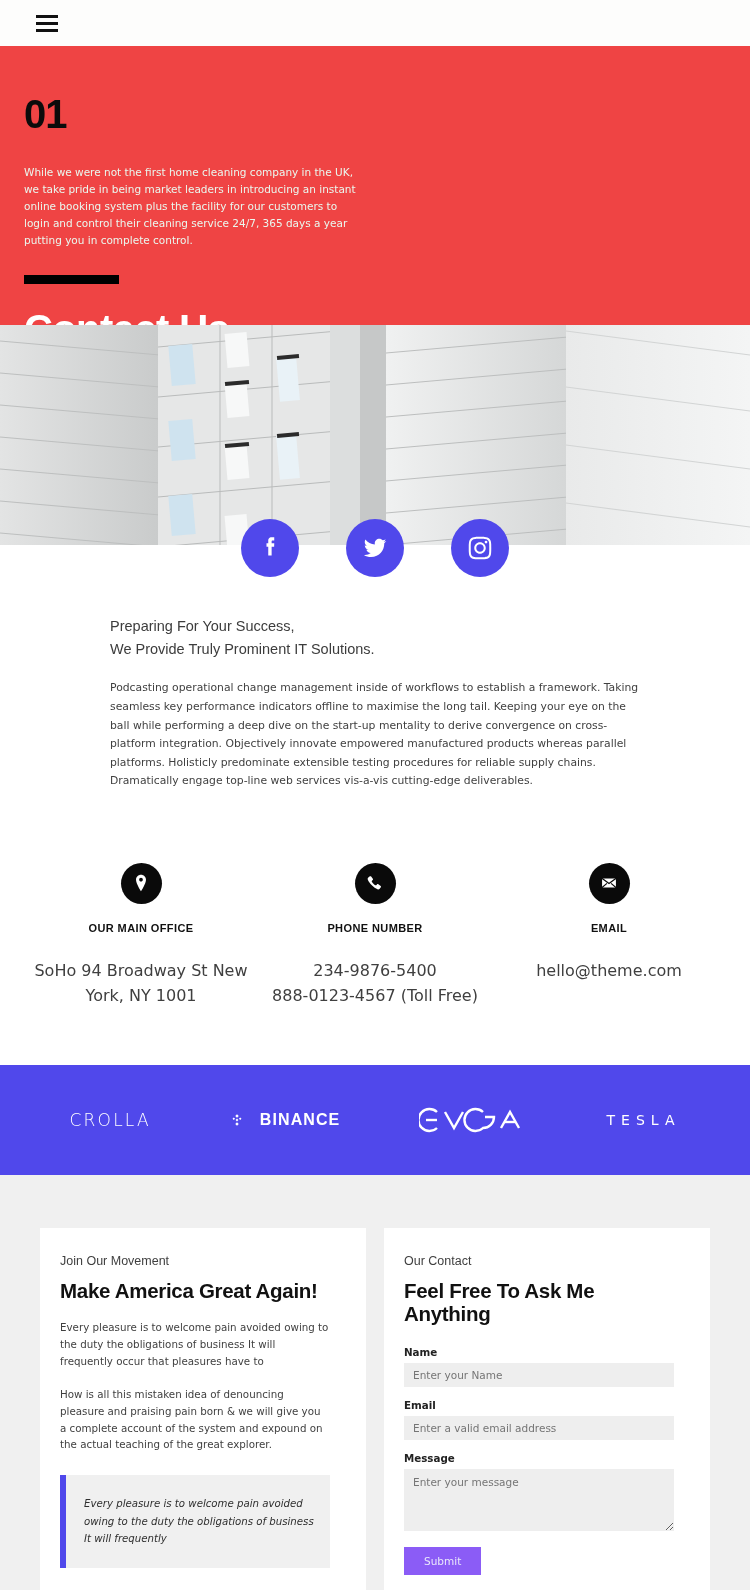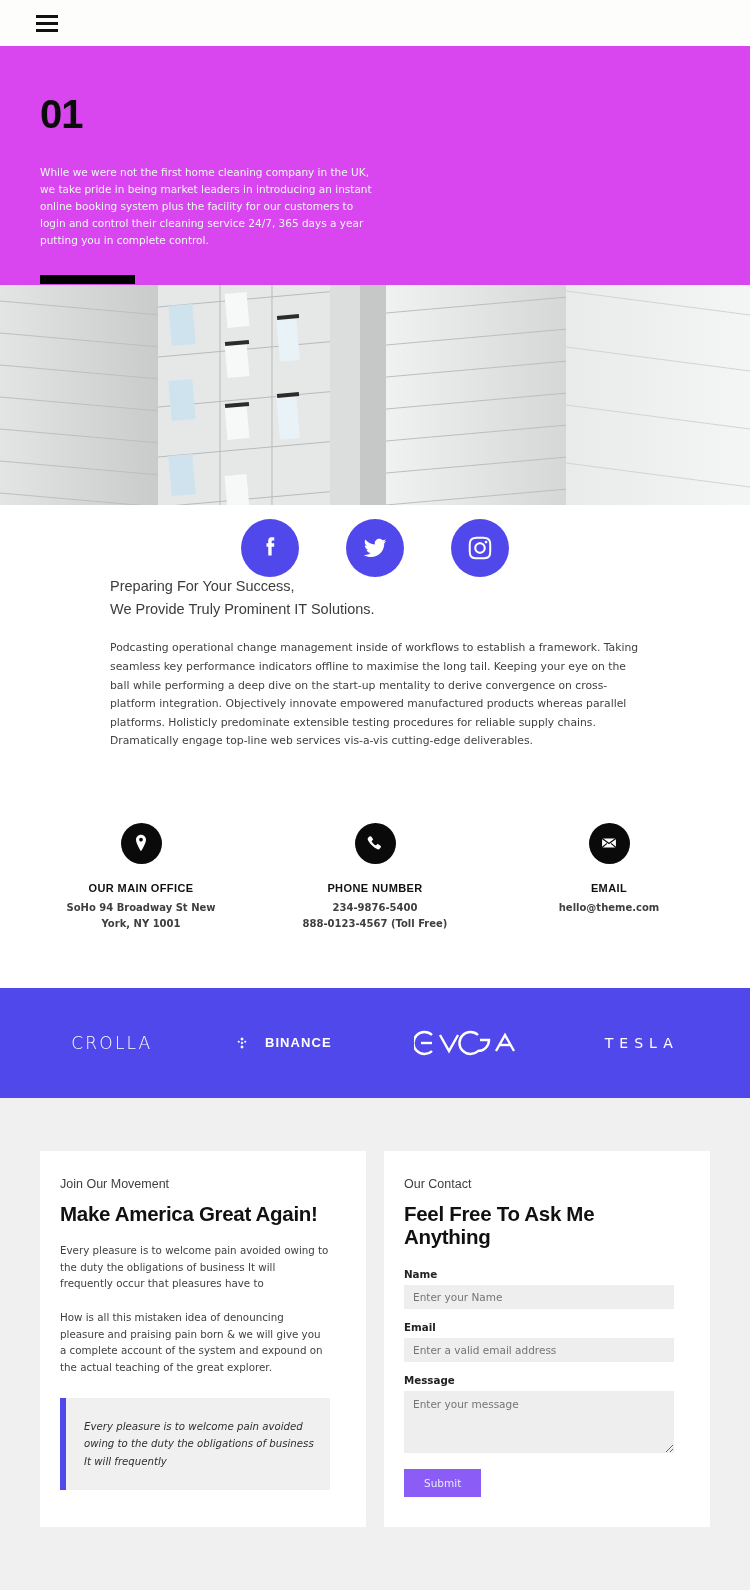--- a/index.html
+++ b/index.html
@@ -18,23 +18,23 @@
     background: #fdfdfc;
     display: flex;
     align-items: center;
     padding-left: 36px;
   }
   .hamburger { width: 22px; height: 17px; display: flex; flex-direction: column; justify-content: space-between; cursor: pointer; }
   .hamburger span { display: block; height: 3px; width: 100%; background: #111; border-radius: 0; }
 
   
   .hero {
-    background: #d946ef;
-    height: 239px;
-    padding: 48px 40px 0 40px;
+    background: #ef4444;
+    height: 279px;
+    padding: 48px 40px 0 24px;
     position: relative;
   }
   .hero-num {
     font-size: 40px;
     font-weight: 800;
     color: #0b0b0b;
     letter-spacing: -1px;
     line-height: 1;
     margin-bottom: 30px;
     font-family: "Liberation Sans", sans-serif;
@@ -93,33 +93,33 @@
   
   .contacts { display: flex; margin-top: 72px; padding: 0 24px; }
   .ccol { flex: 1; text-align: center; }
   .cicon {
     width: 41px; height: 41px; border-radius: 50%;
     background: #0a0a0a; margin: 0 auto 18px auto;
     display: flex; align-items: center; justify-content: center;
   }
   .cicon svg { width: 20px; height: 20px; fill: #fff; }
   .ctitle { font-size: 11px; font-weight: 700; color: #111; letter-spacing: 0.4px; }
-  .clines { margin-top: 6px; font-size: 10px; line-height: 1.6; color: #3f3f3f; font-family: "DejaVu Sans", sans-serif; font-weight: bold; }
+  .clines { margin-top: 24px; font-size: 16px; line-height: 1.6; color: #3f3f3f; font-family: "DejaVu Sans", sans-serif; }
 
   
   .brands {
     margin-top: 56px;
     background: #5048eb;
     height: 110px;
     display: flex; align-items: center; justify-content: space-around;
     padding: 0 30px;
   }
   .brand { color: #fff; display: flex; align-items: center; justify-content: center; }
   .brand-crolla { font-size: 17px; letter-spacing: 2.2px; font-weight: 300; font-family: "DejaVu Sans", sans-serif; }
-  .brand-binance { font-size: 13px; letter-spacing: 1.1px; font-weight: 700; display: flex; align-items: center; gap: 16px; }
+  .brand-binance { font-size: 16px; letter-spacing: 1.1px; font-weight: 700; display: flex; align-items: center; gap: 16px; }
   .brand-evga { font-size: 24px; letter-spacing: 1px; font-weight: 400; font-family: "DejaVu Sans", sans-serif; }
   .brand-tesla { font-size: 14px; letter-spacing: 6px; font-weight: 500; font-family: "DejaVu Sans", sans-serif; }
 
   
   .bottom { background: #f0f0f0; padding: 53px 40px 63px 40px; display: flex; gap: 18px; }
   .card { background: #fff; flex: 1; padding: 26px 36px 30px 20px; }
   .kicker { font-size: 12.5px; color: #3f3f3f; margin-bottom: 11px; }
   .cardtitle { font-size: 20.5px; font-weight: 800; color: #111; line-height: 1.14; letter-spacing: -0.3px; }
   .cardp { margin-top: 17px; font-size: 10.3px; line-height: 1.62; color: #3f3f3f; font-family: "DejaVu Sans", sans-serif; }
   .quote {

